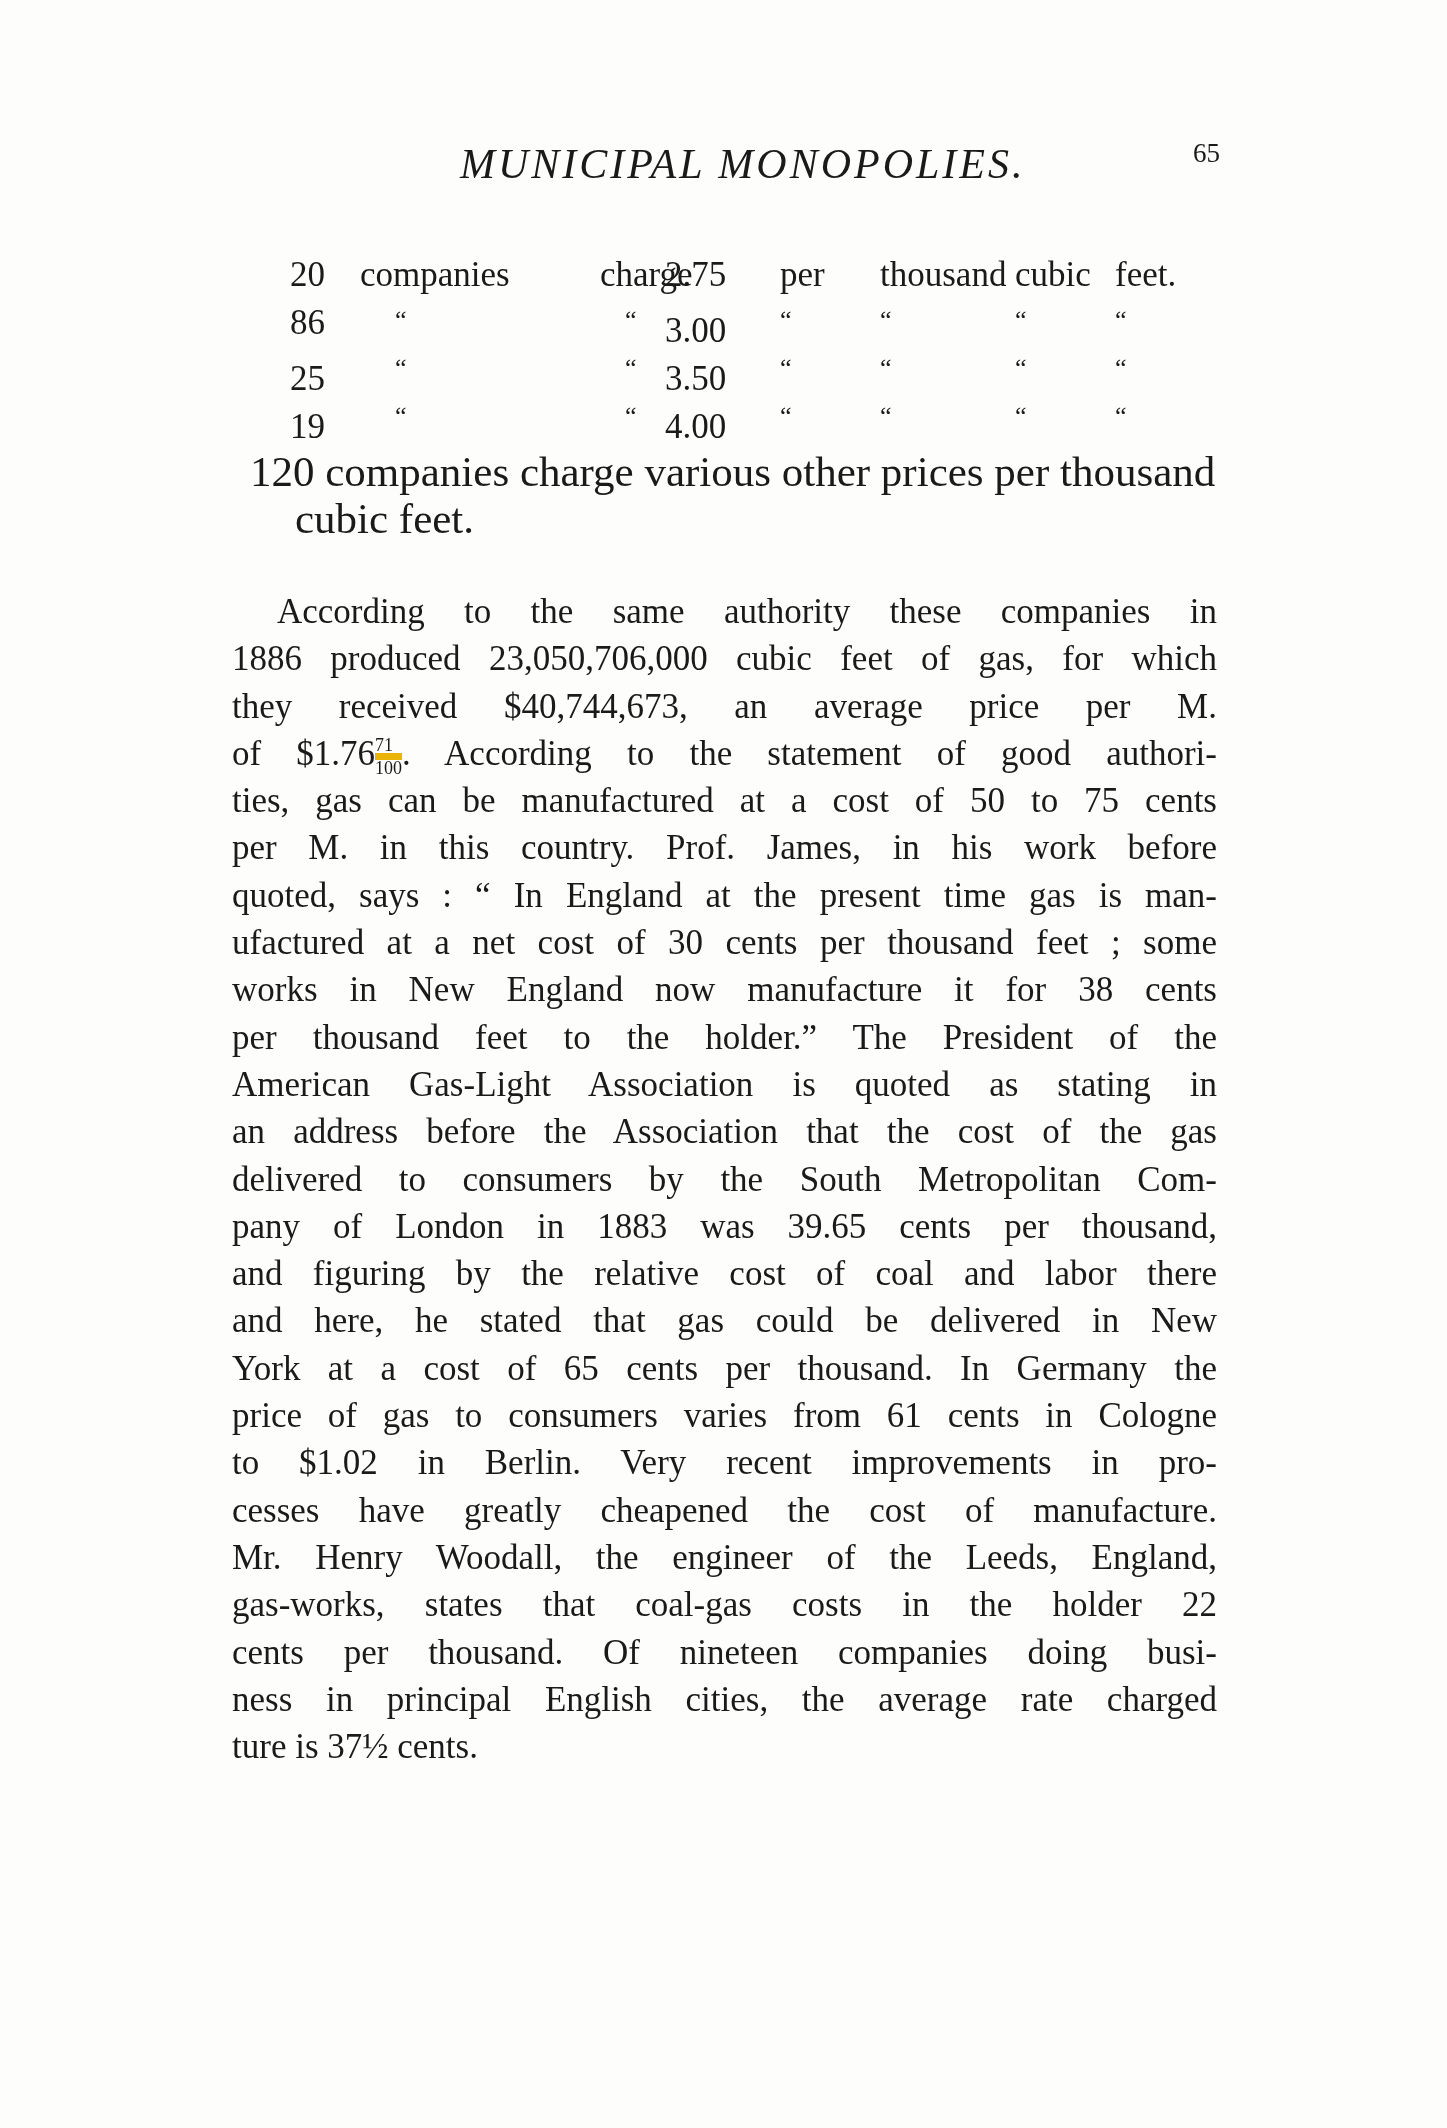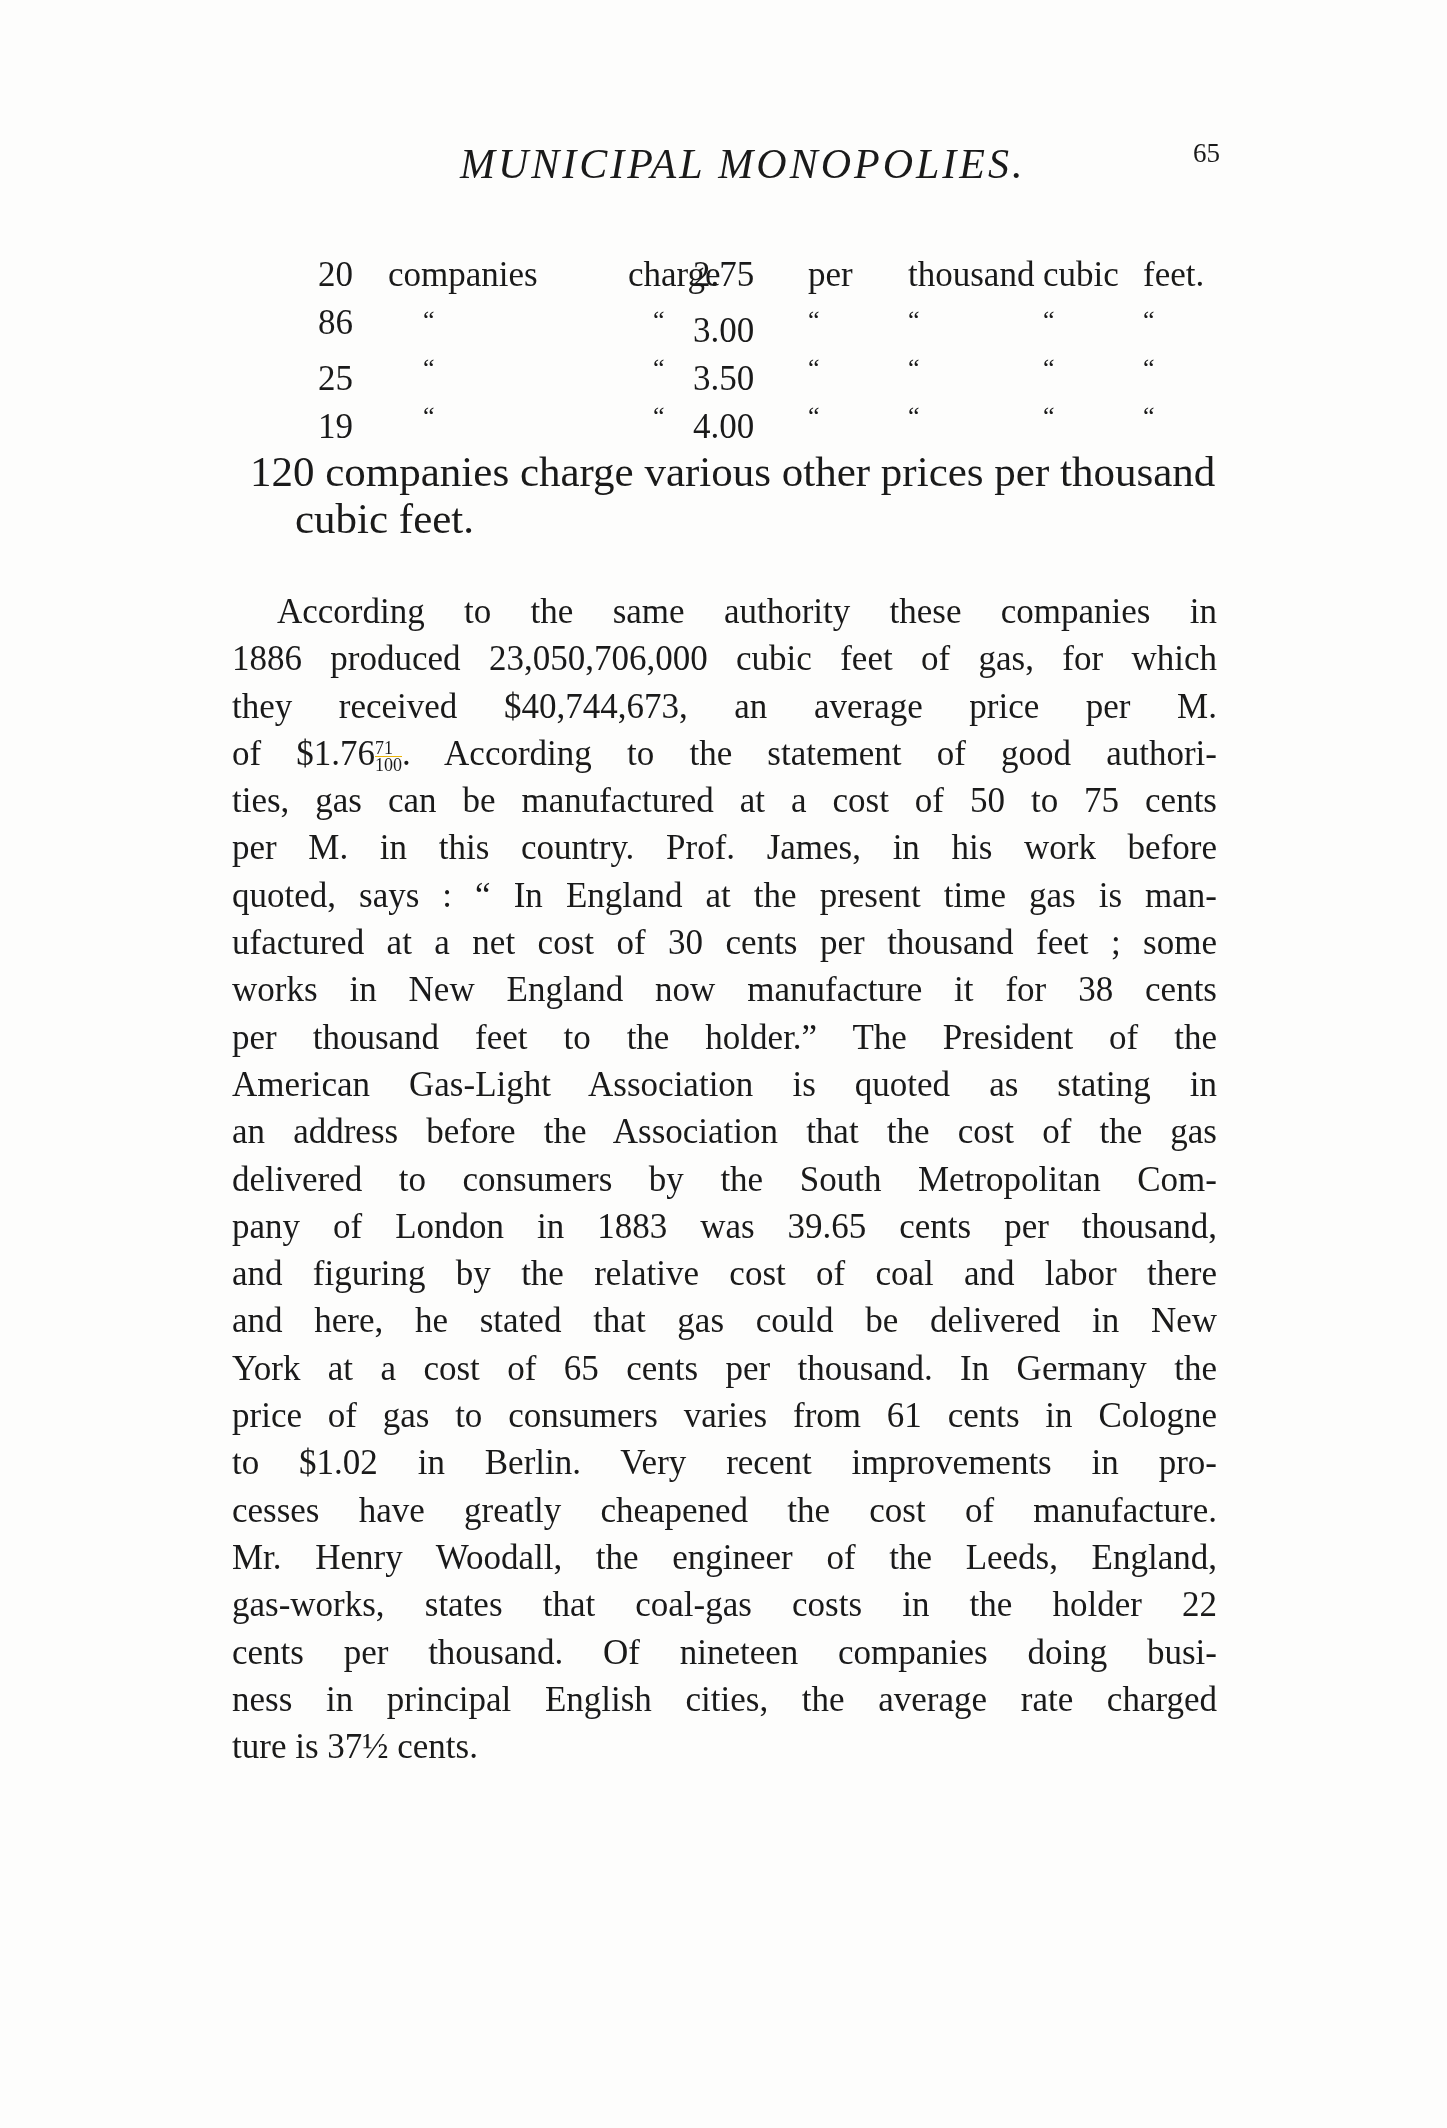--- a/index.html
+++ b/index.html
@@ -2,21 +2,21 @@
 <html><head>
 <meta charset="utf-8">
 <style>
   html, body { margin:0; padding:0; }
   body { width:1447px; height:2128px; background:#fdfdfc; position:relative; overflow:hidden;
          font-family:"Liberation Serif","DejaVu Serif",serif; color:#1a1a1a; }
   .header { position:absolute; top:140px; left:290px; width:930px; height:50px; }
   .running-title { position:absolute; left:170px; top:0; font-style:italic; font-size:42px; letter-spacing:3px; }
   .page-number { position:absolute; right:0; top:-2px; font-size:27px; }
   .table { position:absolute; top:255px; left:290px; width:940px; font-size:35px; }
-  .trow { position:relative; height:48px;margin-left:28px; }
+  .trow { position:relative; height:48px; }
   .trow span { position:absolute; top:0; white-space:nowrap; }
   .c-num { left:0; }
   .c-a { left:70px; }
   .c-b { left:310px; }
   .c-price { left:375px; }
   .c-d1 { left:490px; } .c-d2 { left:590px; } .c-d3 { left:725px; } .c-d4 { left:825px; }
   .ditto { font-size:26px; top:2px !important; }
   .other { position:absolute; top:448px; left:250px; width:970px; font-size:43px; line-height:47px; }
   .other .l2 { padding-left:45px; display:block; }
   .para { position:absolute; top:588px; left:232px; width:985px; font-size:35px; line-height:47.3px; }
@@ -78,21 +78,21 @@
 
 <div class="other">
   <span>120 companies charge various other prices per thousand</span>
   <span class="l2">cubic feet.</span>
 </div>
 
 <div class="para">
   <span class="line first">According to the same authority these companies in</span>
   <span class="line">1886 produced 23,050,706,000 cubic feet of gas, for which</span>
   <span class="line">they received $40,744,673, an average price per M.</span>
-  <span class="line"><span>of $1.76</span><span class="frac"><span style="display:block;border-bottom:1px solid #eab308">71</span><span style="display:block">100</span></span><span>.  According to the statement of good authori-</span></span>
+  <span class="line"><span>of $1.76</span><span class="frac"><span style="display:block;border-bottom:7px solid #eab308">71</span><span style="display:block">100</span></span><span>.  According to the statement of good authori-</span></span>
   <span class="line">ties, gas can be manufactured at a cost of 50 to 75 cents</span>
   <span class="line">per M. in this country.  Prof. James, in his work before</span>
   <span class="line">quoted, says : “ In England at the present time gas is man-</span>
   <span class="line">ufactured at a net cost of 30 cents per thousand feet ; some</span>
   <span class="line">works in New England now manufacture it for 38 cents</span>
   <span class="line">per thousand feet to the holder.”  The President of the</span>
   <span class="line">American Gas-Light Association is quoted as stating in</span>
   <span class="line">an address before the Association that the cost of the gas</span>
   <span class="line">delivered to consumers by the South Metropolitan Com-</span>
   <span class="line">pany of London in 1883 was 39.65 cents per thousand,</span>

